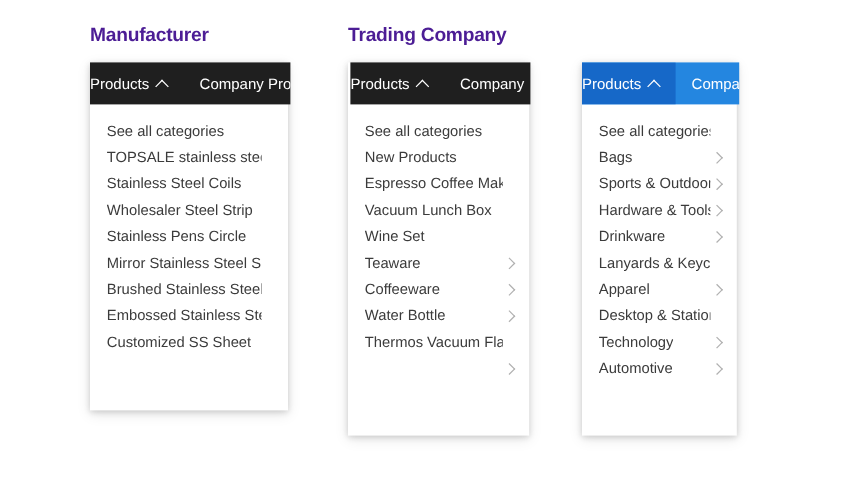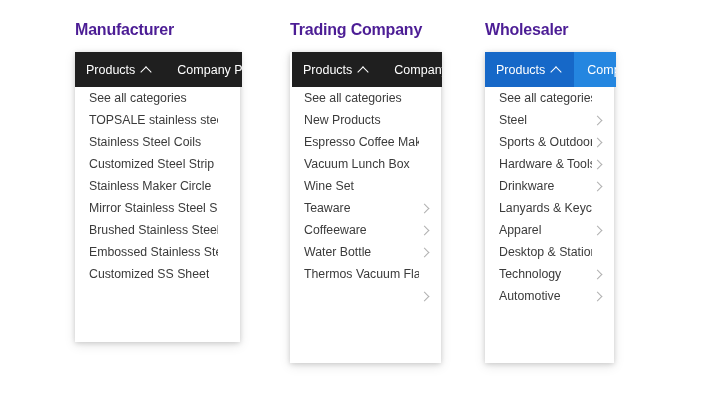--- a/index.html
+++ b/index.html
@@ -62,21 +62,21 @@
   .nav-tab {
     display: flex;
     align-items: center;
     height: 35px;
     padding: 0 13px;
     font-size: 12.5px;
     color: #ffffff;
     box-sizing: border-box;
     flex: 0 0 auto;
   }
-  .nav-tab.products { padding-left: 11px; padding-right: 12px; }
+  .nav-tab.products { padding-left: 0; padding-right: 12px; }
   .nav-tab .caret {
     display: inline-block;
     margin-left: 7px;
     width: 10px;
     height: 10px;
     position: relative;
   }
   .nav-tab .caret::before {
     content: "";
     position: absolute;
@@ -89,20 +89,21 @@
 
   
   .navbar.blue { background: #2486e0; }
   .navbar.blue .nav-tab.products { background: #1668c8; }
 
   
   .menu-list {
     position: absolute;
     left: 0;
     right: 0;
+    padding-top: 11px;
     padding-bottom: 10px;
     text-align: right;
   }
   .menu-item {
     display: flex;
     align-items: center;
     height: 22px;
     padding-left: 14px;
     padding-right: 10px;
     font-size: 12.3px;
@@ -149,25 +150,25 @@
         </div>
         <div class="menu-item">
           <span class="label">TOPSALE stainless steel</span>
           <span class="chev hidden"></span>
         </div>
         <div class="menu-item">
           <span class="label">Stainless Steel Coils</span>
           <span class="chev hidden"></span>
         </div>
         <div class="menu-item">
-          <span class="label">Customized Steel Strip</span>
-          <span class="chev hidden"></span>
-        </div>
-        <div class="menu-item">
-          <span class="label">Stainless Maker Circle</span>
+          <span class="label">Wholesaler Steel Strip</span>
+          <span class="chev hidden"></span>
+        </div>
+        <div class="menu-item">
+          <span class="label">Stainless Pens Circle</span>
           <span class="chev hidden"></span>
         </div>
         <div class="menu-item">
           <span class="label">Mirror Stainless Steel Sheet</span>
           <span class="chev hidden"></span>
         </div>
         <div class="menu-item">
           <span class="label">Brushed Stainless Steel Sh...</span>
           <span class="chev hidden"></span>
         </div>
@@ -246,31 +247,30 @@
         <span>Products</span>
         <span class="caret"></span>
       </div>
       <div class="nav-tab">
         <span>Company</span>
       </div>
     </div>
   </div>
 
   <div class="column" style="left:485px; top:18px; width:129px; height:330px;">
-    <div class="col-title">Wholesaler</div>
 
     <div class="panel" style="left:0px; top:34px; width:129px; height:311px;">
 
       <div class="menu-list" style="top:35px;">
         <div class="menu-item">
           <span class="label">See all categories</span>
           <span class="chev hidden"></span>
         </div>
         <div class="menu-item">
-          <span class="label">Steel</span>
+          <span class="label">Bags</span>
           <span class="chev"></span>
         </div>
         <div class="menu-item">
           <span class="label">Sports &amp; Outdoors</span>
           <span class="chev"></span>
         </div>
         <div class="menu-item">
           <span class="label">Hardware &amp; Tools</span>
           <span class="chev"></span>
         </div>

